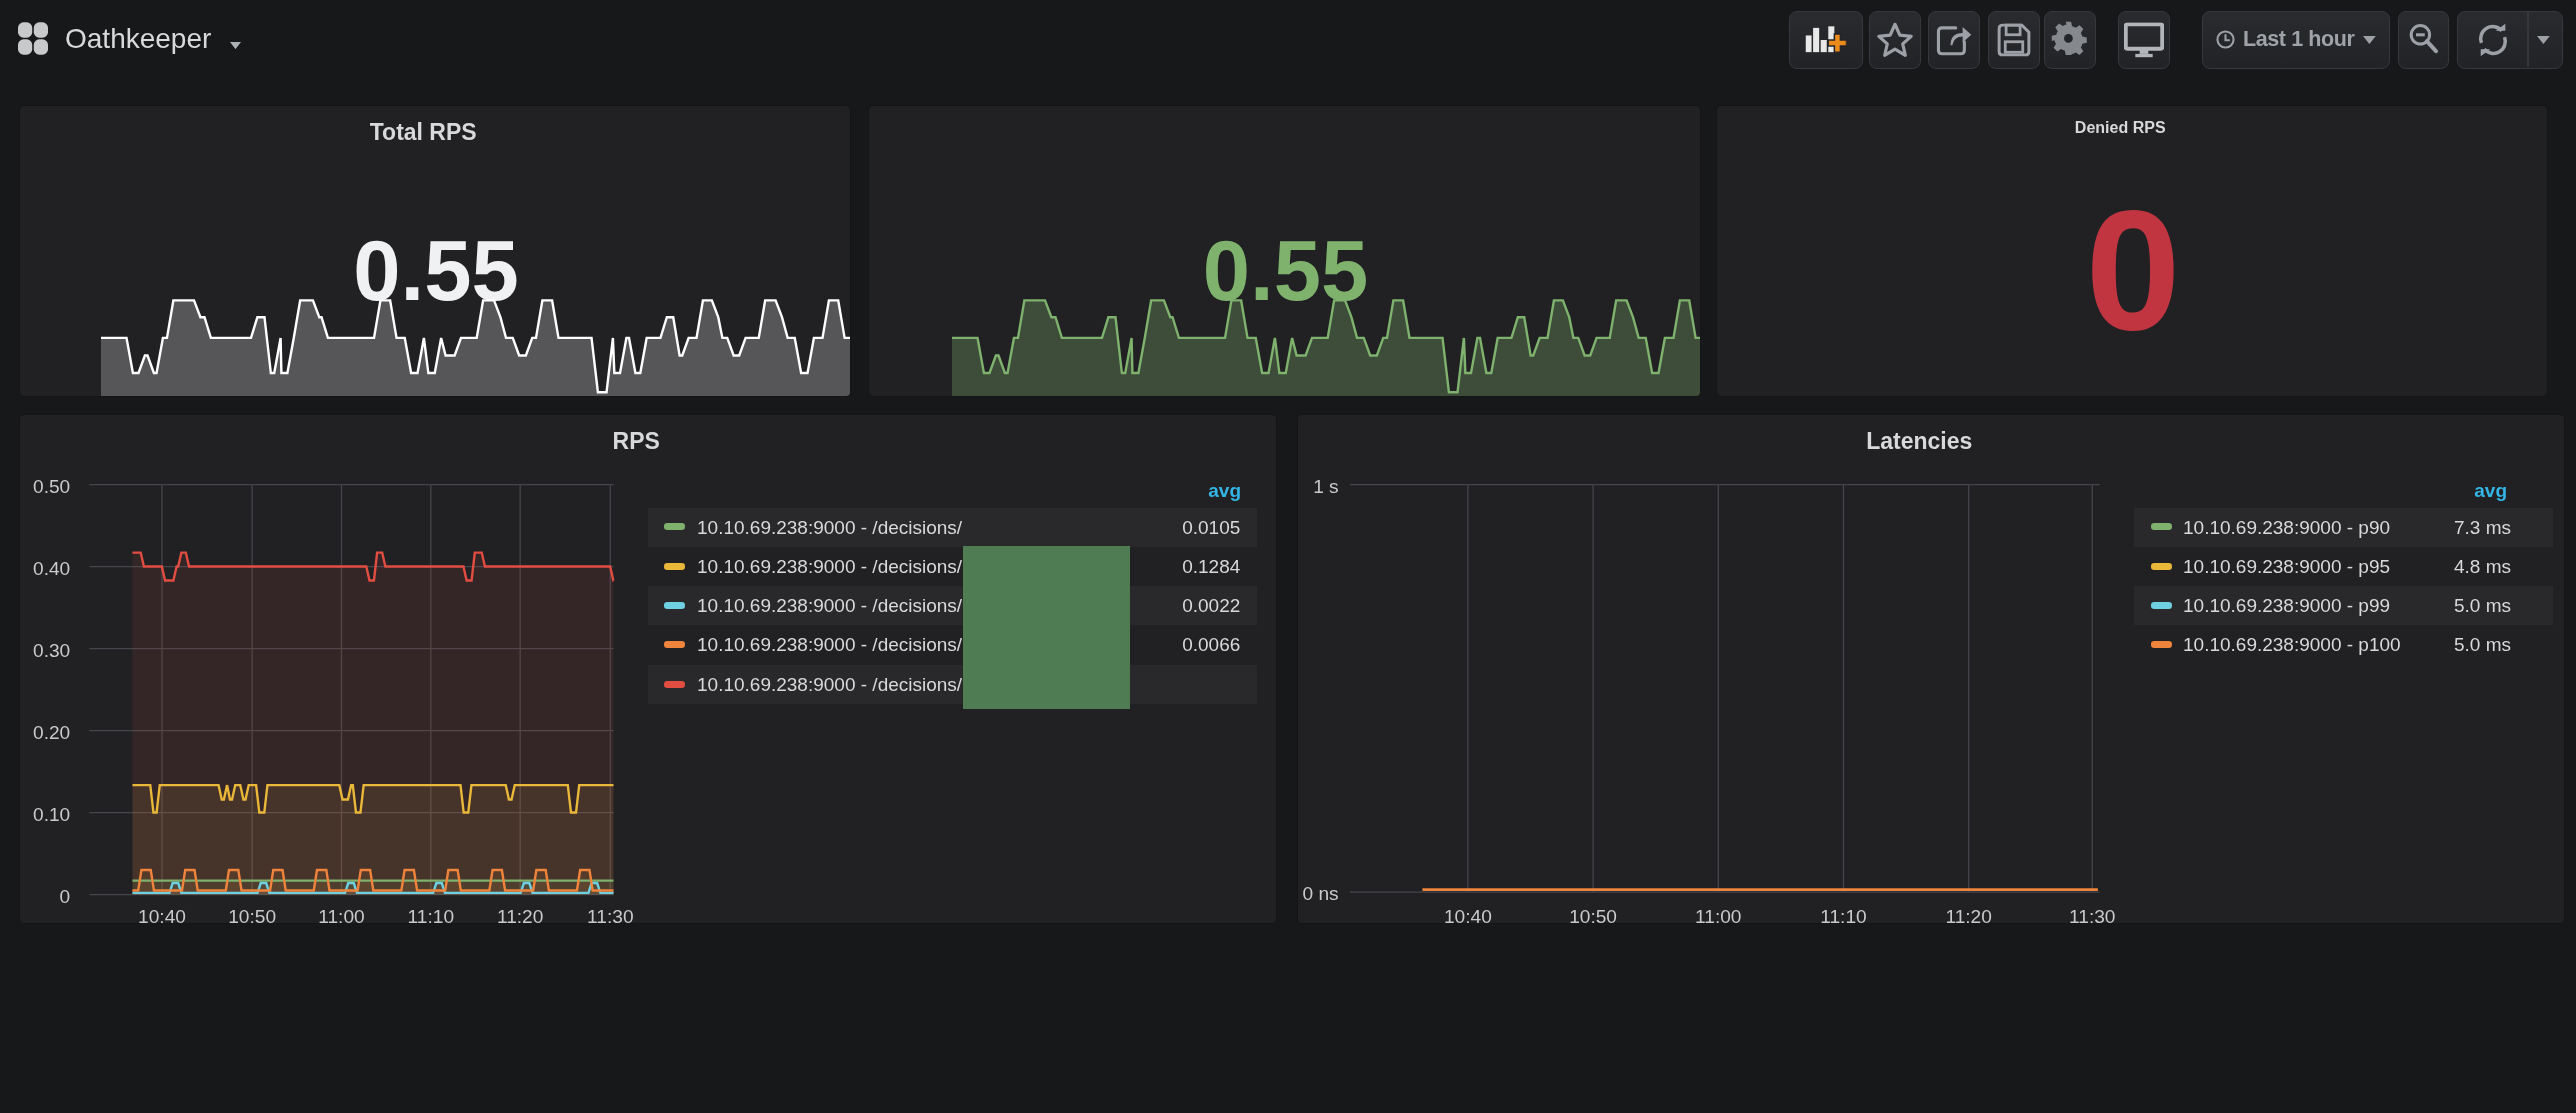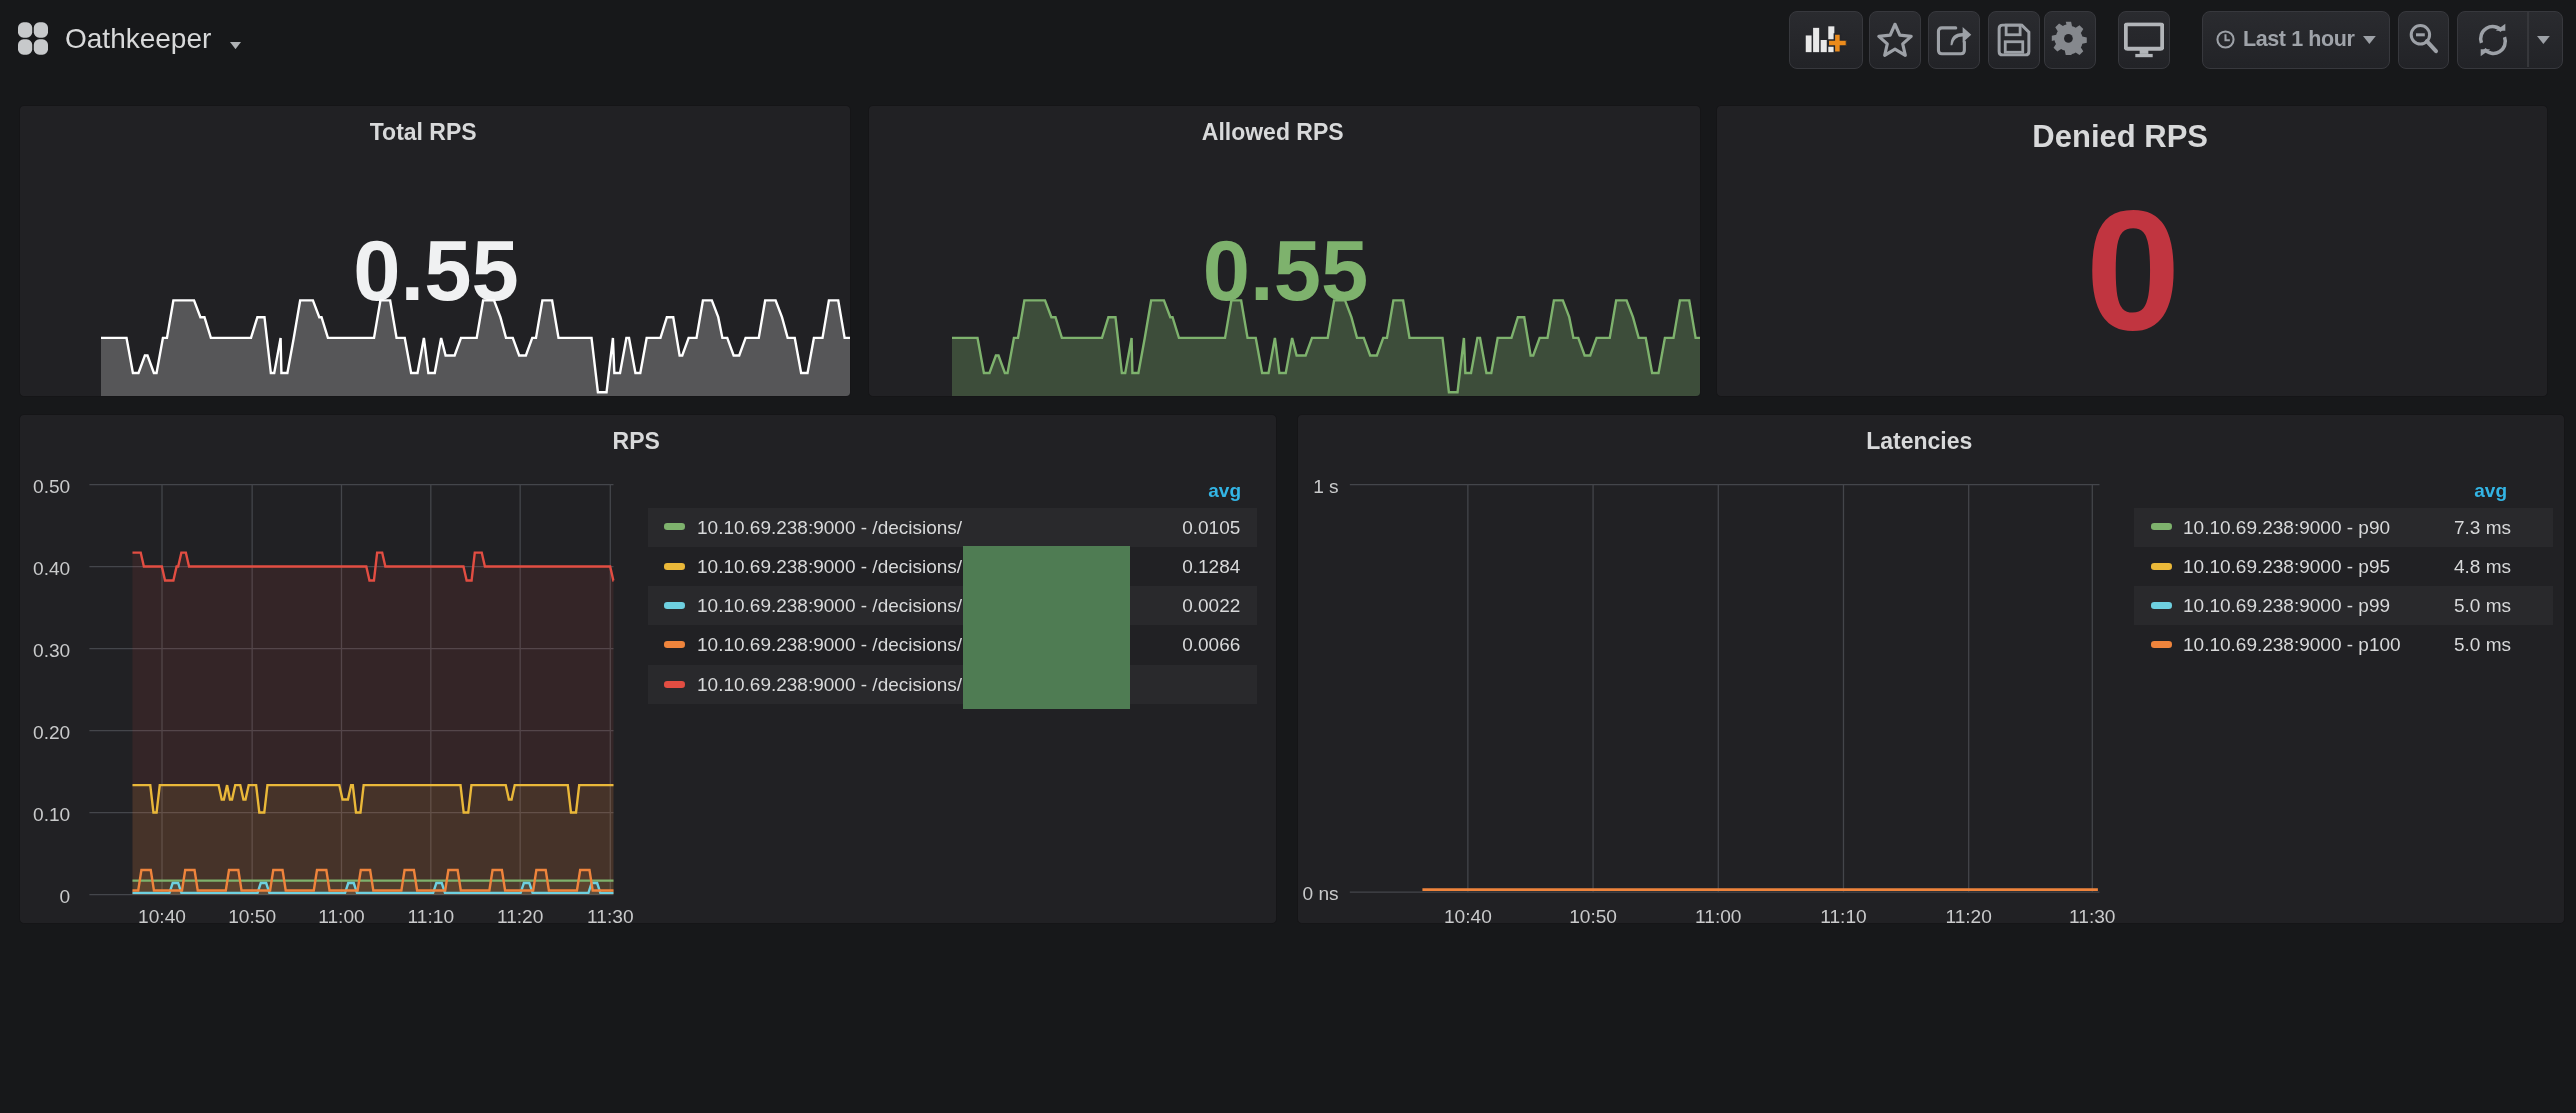--- a/index.html
+++ b/index.html
@@ -92,29 +92,28 @@
 </div>
 <div style="position:absolute;left:19px;top:105px;width:832px;height:292px;background:#212124;border:0.8px solid #151517;border-radius:4.8px;box-sizing:border-box;overflow:hidden;">
     <div style="position:absolute;left:-12.8px;top:12.8px;width:832px;text-align:center;font-size:23px;font-weight:700;color:#d8d9da;">Total RPS</div>
     <div style="position:absolute;left:0;top:116px;width:832px;text-align:center;font-size:85px;font-weight:700;color:#f0f1f2;">0.55</div>
     <svg width="750" height="99" style="position:absolute;left:81px;top:192px;" viewBox="0 0 940 124">
       <path d="M0.0 124.0 L0.0 50.0 L32.0 50.0 L40.0 94.0 L47.0 94.0 L55.0 72.0 L58.3 72.0 L66.3 94.0 L69.6 94.0 L77.6 50.0 L82.7 50.0 L90.7 3.0 L116.6 3.0 L124.6 24.0 L129.7 24.0 L137.7 50.0 L188.0 50.0 L196.0 24.0 L204.9 24.0 L212.9 94.0 L217.1 94.0 L225.1 50.0 L225.1 50.0 L226.1 94.0 L233.6 94.0 L241.6 50.0 L241.6 50.0 L249.6 3.0 L265.6 3.0 L273.6 24.0 L276.4 24.0 L284.4 50.0 L342.2 50.0 L350.2 3.0 L362.4 3.0 L370.4 50.0 L380.7 50.0 L388.7 94.0 L396.7 94.0 L404.7 50.0 L404.7 50.0 L410.3 94.0 L418.3 94.0 L426.3 50.0 L426.3 50.0 L431.9 72.0 L443.2 72.0 L451.2 50.0 L470.9 50.0 L478.9 3.0 L492.6 3.0 L500.6 24.0 L500.6 24.0 L507.6 50.0 L516.1 50.0 L524.1 72.0 L532.5 72.0 L540.5 50.0 L545.2 50.0 L553.2 3.0 L565.4 3.0 L573.4 50.0 L614.8 50.0 L622.8 118.0 L633.6 118.0 L641.6 50.0 L641.6 50.0 L643.4 94.0 L650.5 94.0 L658.5 50.0 L661.8 50.0 L669.8 94.0 L675.9 94.0 L683.9 50.0 L701.2 50.0 L709.2 24.0 L717.2 24.0 L725.2 72.0 L728.5 72.0 L736.5 50.0 L746.4 50.0 L754.4 3.0 L765.6 3.0 L773.6 24.0 L773.6 24.0 L778.8 50.0 L784.9 50.0 L792.9 72.0 L799.9 72.0 L807.9 50.0 L824.4 50.0 L832.4 3.0 L845.5 3.0 L853.5 24.0 L853.5 24.0 L860.6 50.0 L869.5 50.0 L877.5 94.0 L885.5 94.0 L893.5 50.0 L904.3 50.0 L912.3 3.0 L924.0 3.0 L932.0 50.0 L932.0 50.0 L933.9 50.0 L940.0 50.0 L940.0 124.0 Z" fill="rgba(255,255,255,0.24)"></path>
       <path d="M0.0 50.0 L32.0 50.0 L40.0 94.0 L47.0 94.0 L55.0 72.0 L58.3 72.0 L66.3 94.0 L69.6 94.0 L77.6 50.0 L82.7 50.0 L90.7 3.0 L116.6 3.0 L124.6 24.0 L129.7 24.0 L137.7 50.0 L188.0 50.0 L196.0 24.0 L204.9 24.0 L212.9 94.0 L217.1 94.0 L225.1 50.0 L225.1 50.0 L226.1 94.0 L233.6 94.0 L241.6 50.0 L241.6 50.0 L249.6 3.0 L265.6 3.0 L273.6 24.0 L276.4 24.0 L284.4 50.0 L342.2 50.0 L350.2 3.0 L362.4 3.0 L370.4 50.0 L380.7 50.0 L388.7 94.0 L396.7 94.0 L404.7 50.0 L404.7 50.0 L410.3 94.0 L418.3 94.0 L426.3 50.0 L426.3 50.0 L431.9 72.0 L443.2 72.0 L451.2 50.0 L470.9 50.0 L478.9 3.0 L492.6 3.0 L500.6 24.0 L500.6 24.0 L507.6 50.0 L516.1 50.0 L524.1 72.0 L532.5 72.0 L540.5 50.0 L545.2 50.0 L553.2 3.0 L565.4 3.0 L573.4 50.0 L614.8 50.0 L622.8 118.0 L633.6 118.0 L641.6 50.0 L641.6 50.0 L643.4 94.0 L650.5 94.0 L658.5 50.0 L661.8 50.0 L669.8 94.0 L675.9 94.0 L683.9 50.0 L701.2 50.0 L709.2 24.0 L717.2 24.0 L725.2 72.0 L728.5 72.0 L736.5 50.0 L746.4 50.0 L754.4 3.0 L765.6 3.0 L773.6 24.0 L773.6 24.0 L778.8 50.0 L784.9 50.0 L792.9 72.0 L799.9 72.0 L807.9 50.0 L824.4 50.0 L832.4 3.0 L845.5 3.0 L853.5 24.0 L853.5 24.0 L860.6 50.0 L869.5 50.0 L877.5 94.0 L885.5 94.0 L893.5 50.0 L904.3 50.0 L912.3 3.0 L924.0 3.0 L932.0 50.0 L932.0 50.0 L933.9 50.0 L940.0 50.0" fill="none" stroke="#ffffff" stroke-width="3"></path>
     </svg>
   </div>
 <div style="position:absolute;left:868px;top:105px;width:833px;height:292px;background:#212124;border:0.8px solid #151517;border-radius:4.8px;box-sizing:border-box;overflow:hidden;">
-    <div style="position:absolute;left:-12.8px;top:12.8px;width:833px;text-align:center;font-size:23px;font-weight:700;color:#d8d9da;">Allowed RPS</div>
     <div style="position:absolute;left:0;top:116px;width:833px;text-align:center;font-size:85px;font-weight:700;color:#7eb26d;">0.55</div>
     <svg width="750" height="99" style="position:absolute;left:83px;top:192px;" viewBox="0 0 940 124">
       <path d="M0.0 124.0 L0.0 50.0 L32.0 50.0 L40.0 94.0 L47.0 94.0 L55.0 72.0 L58.3 72.0 L66.3 94.0 L69.6 94.0 L77.6 50.0 L82.7 50.0 L90.7 3.0 L116.6 3.0 L124.6 24.0 L129.7 24.0 L137.7 50.0 L188.0 50.0 L196.0 24.0 L204.9 24.0 L212.9 94.0 L217.1 94.0 L225.1 50.0 L225.1 50.0 L226.1 94.0 L233.6 94.0 L241.6 50.0 L241.6 50.0 L249.6 3.0 L265.6 3.0 L273.6 24.0 L276.4 24.0 L284.4 50.0 L342.2 50.0 L350.2 3.0 L362.4 3.0 L370.4 50.0 L380.7 50.0 L388.7 94.0 L396.7 94.0 L404.7 50.0 L404.7 50.0 L410.3 94.0 L418.3 94.0 L426.3 50.0 L426.3 50.0 L431.9 72.0 L443.2 72.0 L451.2 50.0 L470.9 50.0 L478.9 3.0 L492.6 3.0 L500.6 24.0 L500.6 24.0 L507.6 50.0 L516.1 50.0 L524.1 72.0 L532.5 72.0 L540.5 50.0 L545.2 50.0 L553.2 3.0 L565.4 3.0 L573.4 50.0 L614.8 50.0 L622.8 118.0 L633.6 118.0 L641.6 50.0 L641.6 50.0 L643.4 94.0 L650.5 94.0 L658.5 50.0 L661.8 50.0 L669.8 94.0 L675.9 94.0 L683.9 50.0 L701.2 50.0 L709.2 24.0 L717.2 24.0 L725.2 72.0 L728.5 72.0 L736.5 50.0 L746.4 50.0 L754.4 3.0 L765.6 3.0 L773.6 24.0 L773.6 24.0 L778.8 50.0 L784.9 50.0 L792.9 72.0 L799.9 72.0 L807.9 50.0 L824.4 50.0 L832.4 3.0 L845.5 3.0 L853.5 24.0 L853.5 24.0 L860.6 50.0 L869.5 50.0 L877.5 94.0 L885.5 94.0 L893.5 50.0 L904.3 50.0 L912.3 3.0 L924.0 3.0 L932.0 50.0 L932.0 50.0 L933.9 50.0 L940.0 50.0 L940.0 124.0 Z" fill="rgba(126,178,109,0.30)"></path>
       <path d="M0.0 50.0 L32.0 50.0 L40.0 94.0 L47.0 94.0 L55.0 72.0 L58.3 72.0 L66.3 94.0 L69.6 94.0 L77.6 50.0 L82.7 50.0 L90.7 3.0 L116.6 3.0 L124.6 24.0 L129.7 24.0 L137.7 50.0 L188.0 50.0 L196.0 24.0 L204.9 24.0 L212.9 94.0 L217.1 94.0 L225.1 50.0 L225.1 50.0 L226.1 94.0 L233.6 94.0 L241.6 50.0 L241.6 50.0 L249.6 3.0 L265.6 3.0 L273.6 24.0 L276.4 24.0 L284.4 50.0 L342.2 50.0 L350.2 3.0 L362.4 3.0 L370.4 50.0 L380.7 50.0 L388.7 94.0 L396.7 94.0 L404.7 50.0 L404.7 50.0 L410.3 94.0 L418.3 94.0 L426.3 50.0 L426.3 50.0 L431.9 72.0 L443.2 72.0 L451.2 50.0 L470.9 50.0 L478.9 3.0 L492.6 3.0 L500.6 24.0 L500.6 24.0 L507.6 50.0 L516.1 50.0 L524.1 72.0 L532.5 72.0 L540.5 50.0 L545.2 50.0 L553.2 3.0 L565.4 3.0 L573.4 50.0 L614.8 50.0 L622.8 118.0 L633.6 118.0 L641.6 50.0 L641.6 50.0 L643.4 94.0 L650.5 94.0 L658.5 50.0 L661.8 50.0 L669.8 94.0 L675.9 94.0 L683.9 50.0 L701.2 50.0 L709.2 24.0 L717.2 24.0 L725.2 72.0 L728.5 72.0 L736.5 50.0 L746.4 50.0 L754.4 3.0 L765.6 3.0 L773.6 24.0 L773.6 24.0 L778.8 50.0 L784.9 50.0 L792.9 72.0 L799.9 72.0 L807.9 50.0 L824.4 50.0 L832.4 3.0 L845.5 3.0 L853.5 24.0 L853.5 24.0 L860.6 50.0 L869.5 50.0 L877.5 94.0 L885.5 94.0 L893.5 50.0 L904.3 50.0 L912.3 3.0 L924.0 3.0 L932.0 50.0 L932.0 50.0 L933.9 50.0 L940.0 50.0" fill="none" stroke="#7eb26d" stroke-width="3"></path>
     </svg>
   </div>
 <div style="position:absolute;left:1716px;top:105px;width:832px;height:292px;background:#212124;border:0.8px solid #151517;border-radius:4.8px;box-sizing:border-box;overflow:hidden;">
-    <div style="position:absolute;left:-12.8px;top:12.8px;width:832px;text-align:center;font-size:31px;font-weight:700;color:#d8d9da;">Denied RPS</div>
+    <div style="position:absolute;left:-12.8px;top:12.8px;width:832px;text-align:center;font-size:16px;font-weight:700;color:#d8d9da;">Denied RPS</div>
     <div style="position:absolute;left:0;top:65px;width:832px;text-align:center;font-size:171px;font-weight:700;color:#c13540;">0</div>
   </div>
 <div style="position:absolute;left:19px;top:414px;width:1258px;height:510px;background:#212124;border:0.8px solid #151517;border-radius:4.8px;box-sizing:border-box;overflow:hidden;">
     <div style="position:absolute;left:-12.8px;top:12.8px;width:1258px;text-align:center;font-size:23px;font-weight:700;color:#d8d9da;">RPS</div>
     <svg width="1258" height="510" style="position:absolute;left:0;top:0;" viewBox="0 0 1577 639">
       <line x1="87" y1="87.0" x2="744" y2="87.0" stroke="#44464b" stroke-width="1.6"></line>
       <line x1="87" y1="189.8" x2="744" y2="189.8" stroke="#44464b" stroke-width="1.6"></line>
       <line x1="87" y1="292.6" x2="744" y2="292.6" stroke="#44464b" stroke-width="1.6"></line>
       <line x1="87" y1="395.4" x2="744" y2="395.4" stroke="#44464b" stroke-width="1.6"></line>
       <line x1="87" y1="498.2" x2="744" y2="498.2" stroke="#44464b" stroke-width="1.6"></line>

